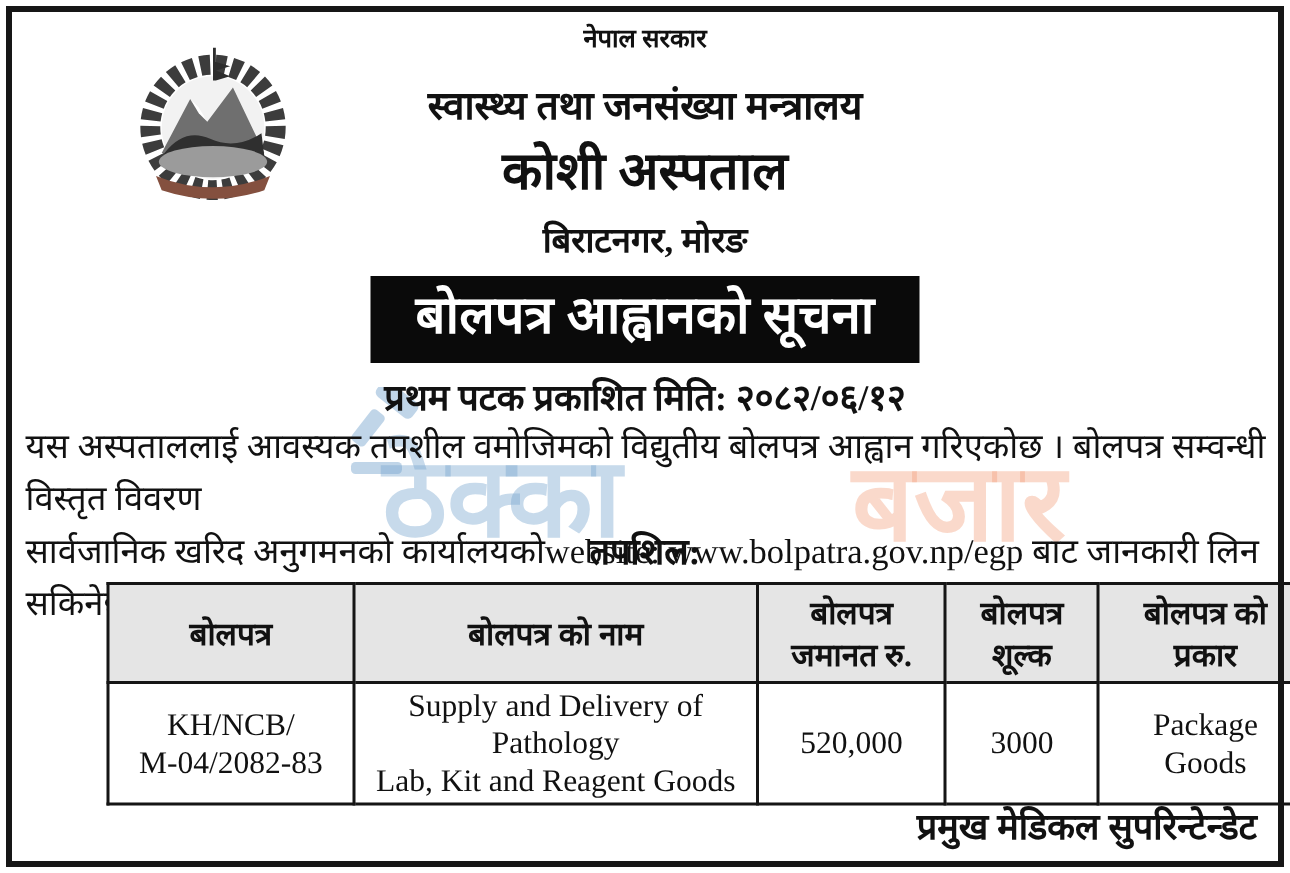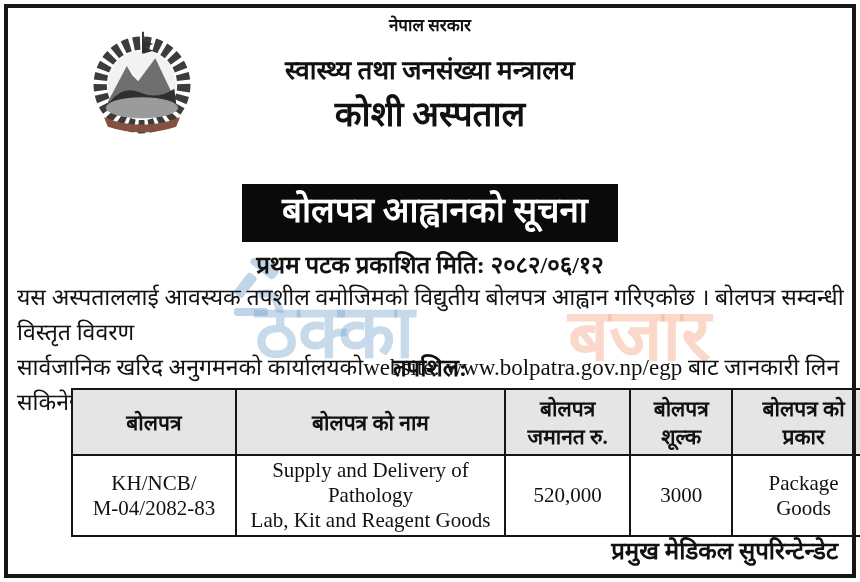--- a/index.html
+++ b/index.html
@@ -32,21 +32,21 @@
   .gov-line      { top: 13px;  font-size: 17px; font-weight: bold; }
   .ministry-line { top: 51px;  font-size: 26px; font-weight: bold; }
   .org-line      { top: 89px;  font-size: 35px; font-weight: bold; }
   .location-line { top: 143px; font-size: 23px; font-weight: bold; }
 
   .banner-wrap { top: 184px; }
   .banner {
     display: inline-block;
     background: #0a0a0a; color: #ffffff;
     font-size: 35px; font-weight: bold;
-    padding: 5px 30px 9px 40px;
+    padding: 5px 30px 9px 30px;
     line-height: 1.25;
   }
 
   .date-line { top: 247px; font-size: 24px; font-weight: bold; }
 
   .body-text {
     top: 280px; left: 17px; width: 828px;
     font-size: 23px; line-height: 35px;
     text-align: left;
   }
@@ -105,20 +105,21 @@
       <polygon points="44,42 50,52 56,58 50,48" fill="#ffffff"></polygon>
       <path d="M26 80 Q40 62 58 70 Q76 78 94 66 L96 82 L26 82 Z" fill="#2f2f2f"></path>
       <ellipse cx="60" cy="86" rx="38" ry="11" fill="#9b9b9b"></ellipse>
       <path d="M20 96 Q60 112 100 96 L96 106 Q60 118 24 106 Z" fill="#84503f"></path>
     </svg>
   </div>
 
   <div class="layer centered gov-line">नेपाल सरकार</div>
   <div class="layer centered ministry-line">स्वास्थ्य तथा जनसंख्या मन्त्रालय</div>
   <div class="layer centered org-line">कोशी अस्पताल</div>
+  <div class="layer centered location-line">बिराटनगर, मोरङ</div>
 
   <div class="layer centered banner-wrap">
     <span class="banner">बोलपत्र आह्वानको सूचना</span>
   </div>
 
   <div class="layer centered date-line">प्रथम पटक प्रकाशित मिति: २०८२/०६/१२</div>
 
   <div class="layer body-text">
     <div>यस अस्पताललाई आवस्यक तपशील वमोजिमको विद्युतीय बोलपत्र आह्वान गरिएकोछ । बोलपत्र सम्वन्धी विस्तृत विवरण</div>
     <div>सार्वजानिक खरिद अनुगमनको कार्यालयकोwebsite: www.bolpatra.gov.np/egp बाट जानकारी लिन सकिनेछ ।</div>

